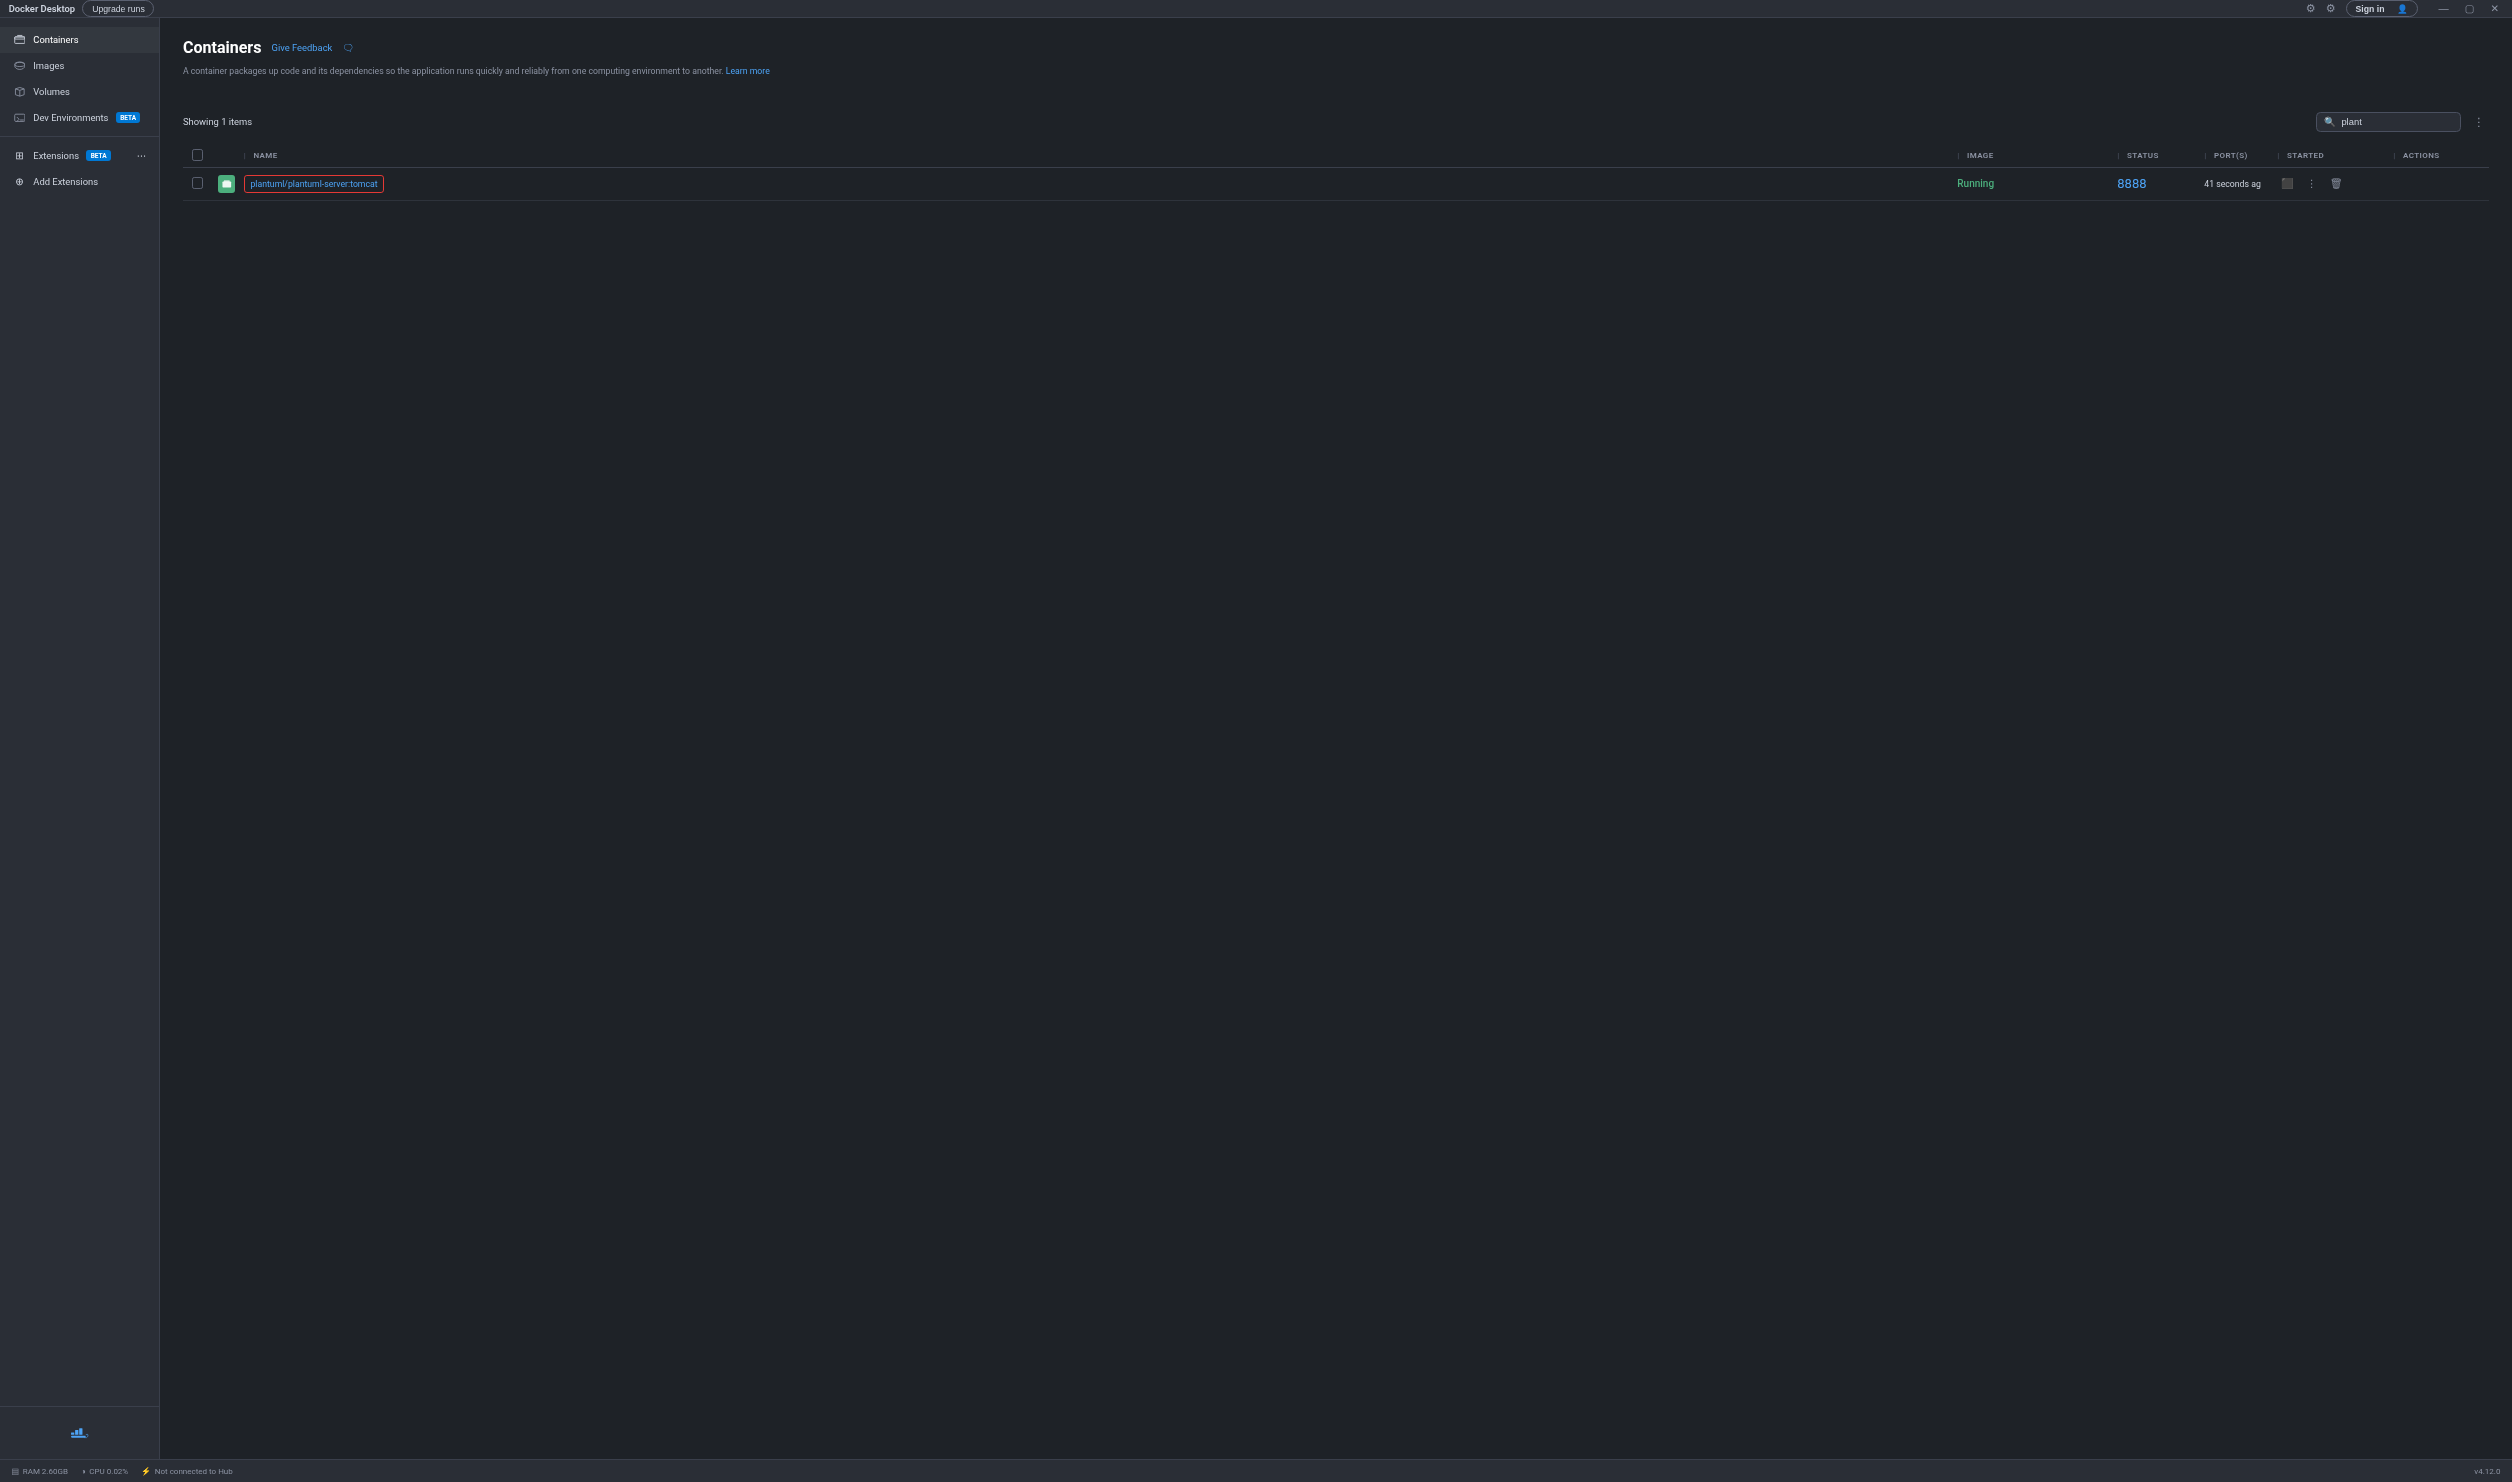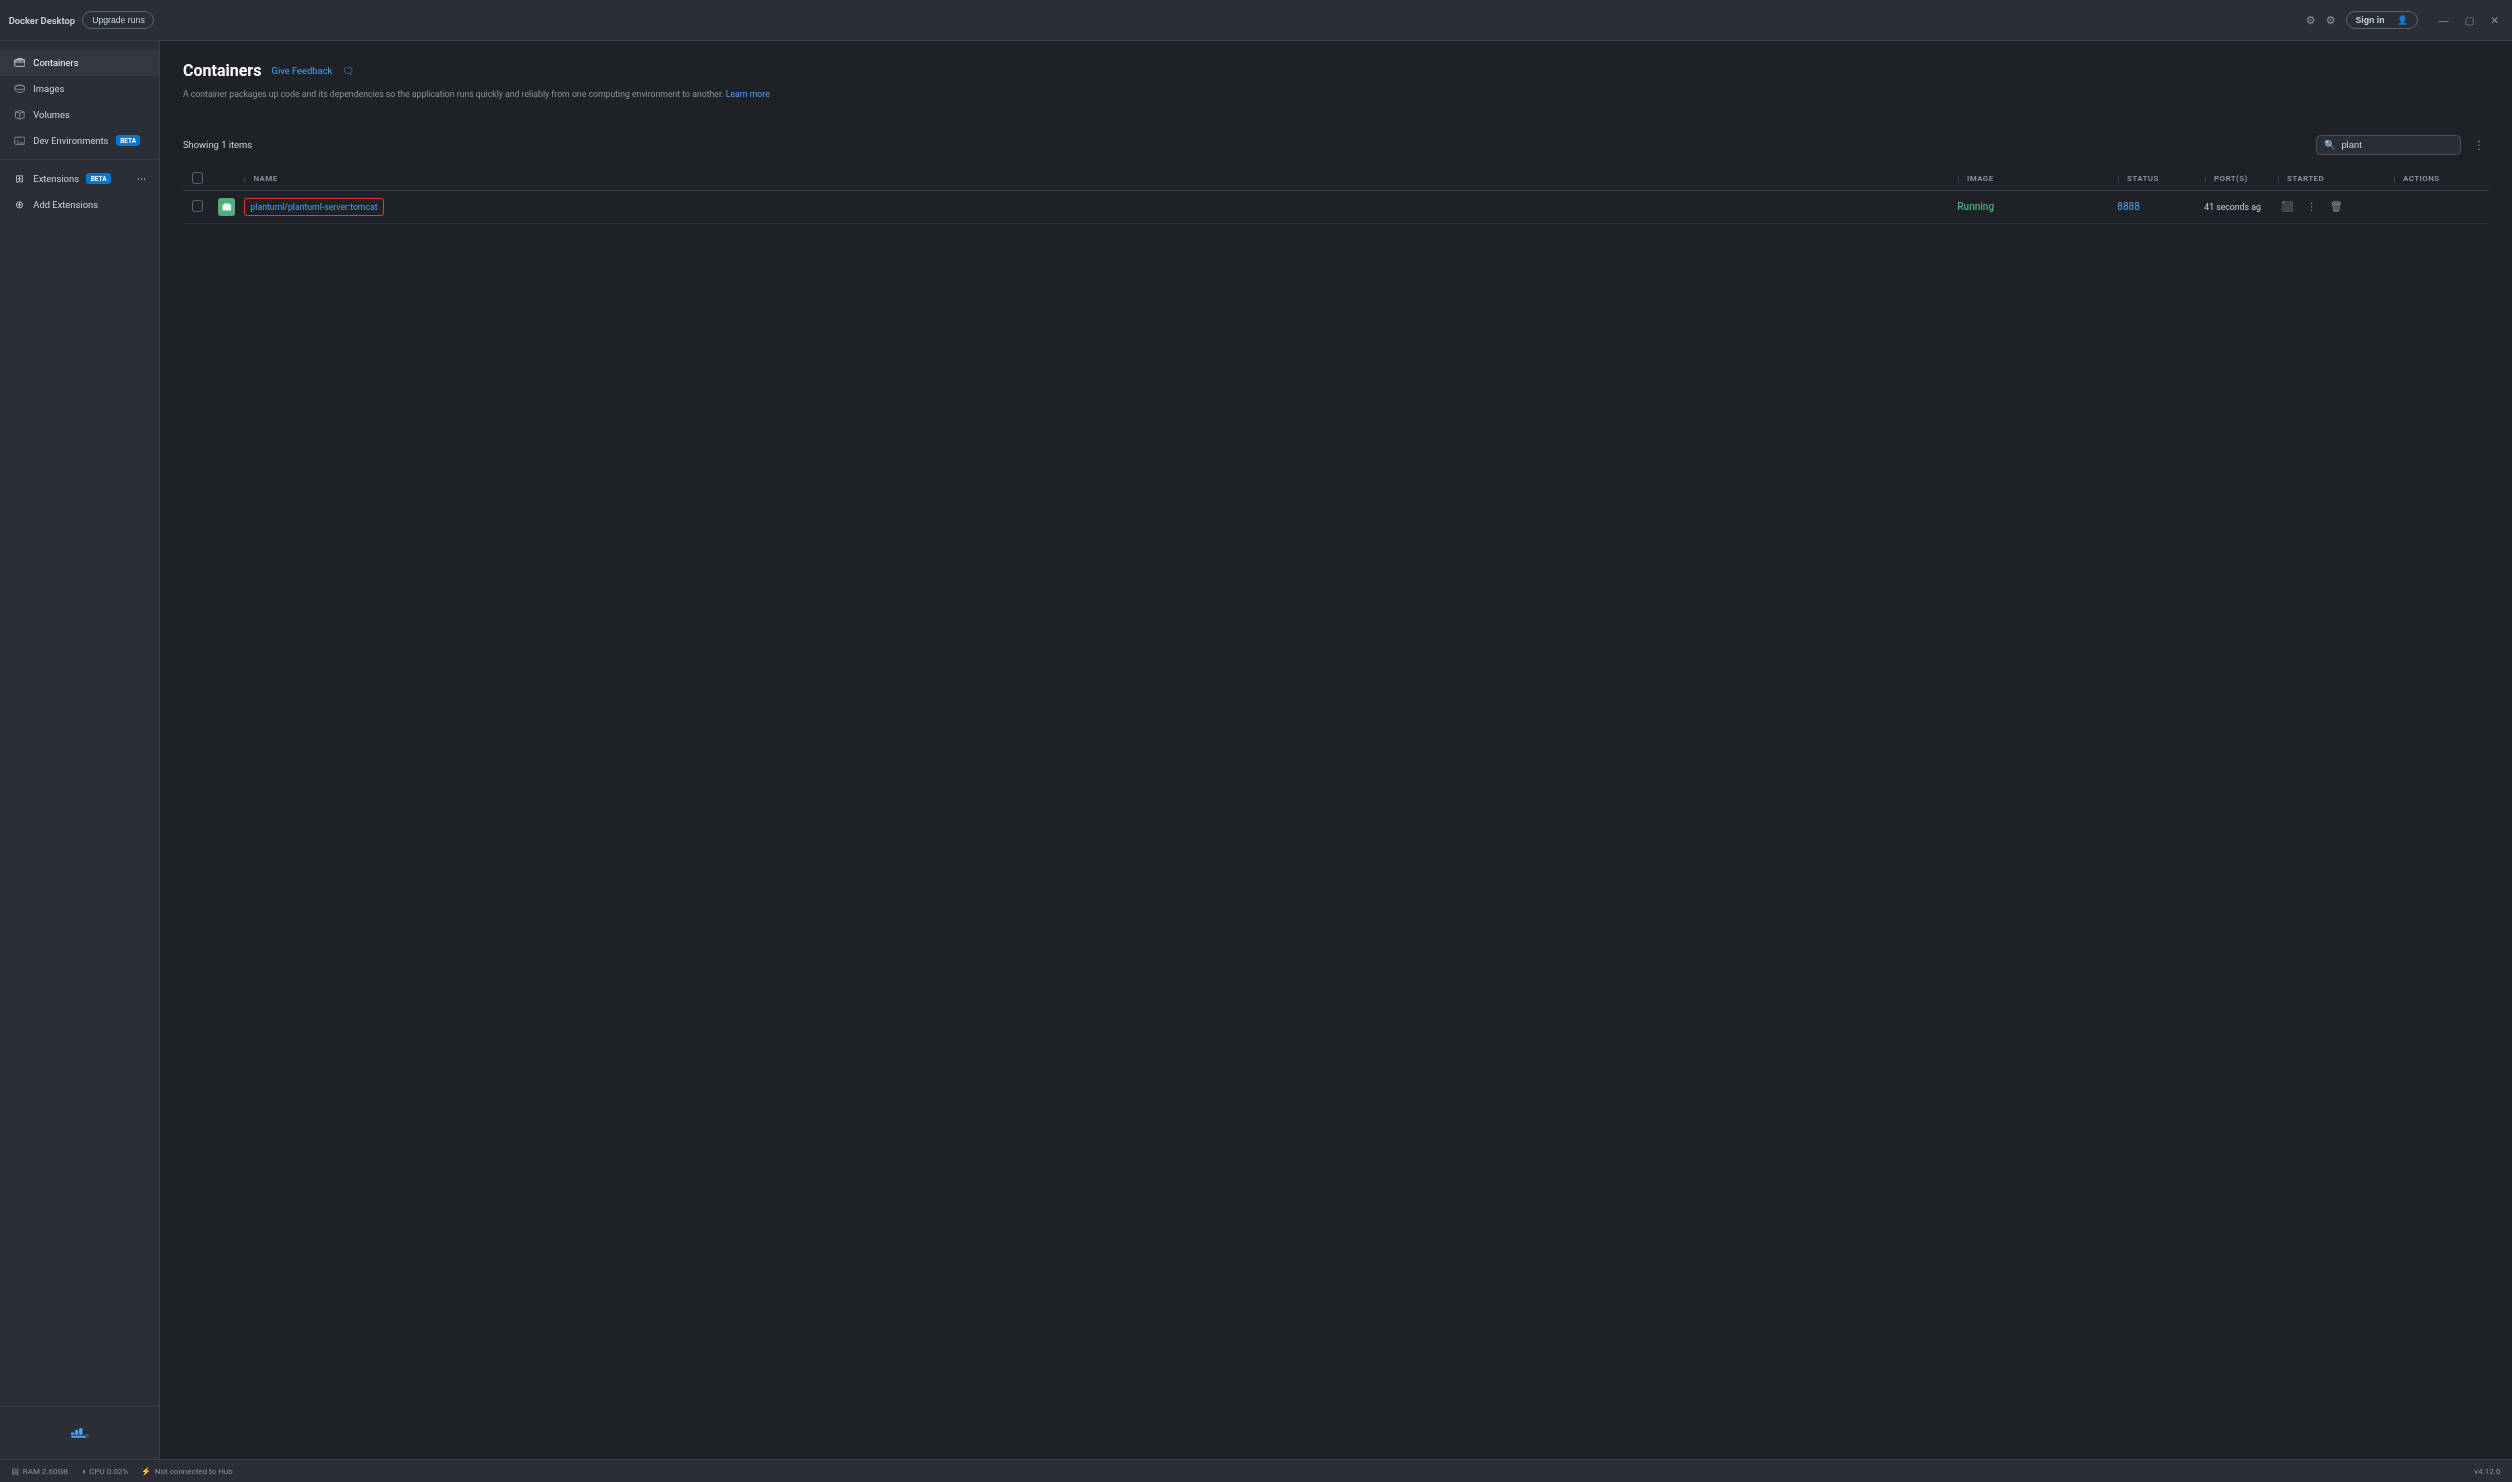--- a/index.html
+++ b/index.html
@@ -14,21 +14,21 @@
       font-size: 9.4px;
       overflow: hidden;
     }
 
     
     .titlebar {
       display: flex;
       align-items: center;
       justify-content: space-between;
       background: #2a2e36;
-      height: 41px;
+      height: 18px;
       padding: 0 8.7px;
       flex-shrink: 0;
       border-bottom: 0.7px solid #3a3f4b;
     }
     .titlebar-left {
       display: flex;
       align-items: center;
       gap: 7.3px;
     }
     .app-title {
@@ -343,21 +343,21 @@
       border-radius: 2.9px;
       padding: 2.9px 5.8px;
       display: inline-block;
     }
     .status-running {
       color: #4caf7d;
       font-size: 10px;
       font-weight: 500;
     }
     .port-number {
-      font-size: 10px;
+      font-size: 13px;
       color: #4da3f5;
     }
     .started-time {
       font-size: 8.7px;
       color: #cdd3de;
     }
     .row-actions {
       display: flex;
       align-items: center;
       gap: 5.8px;

